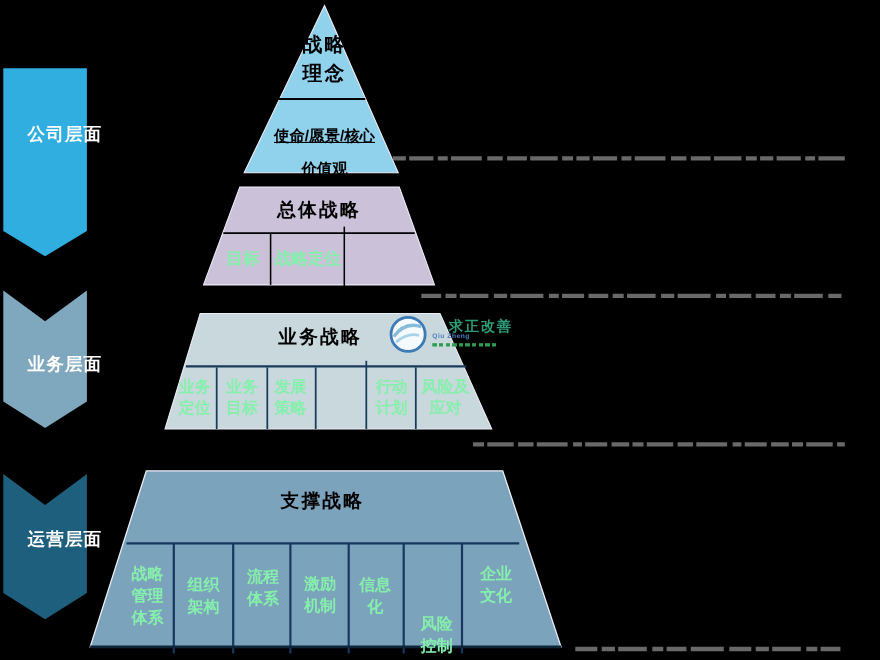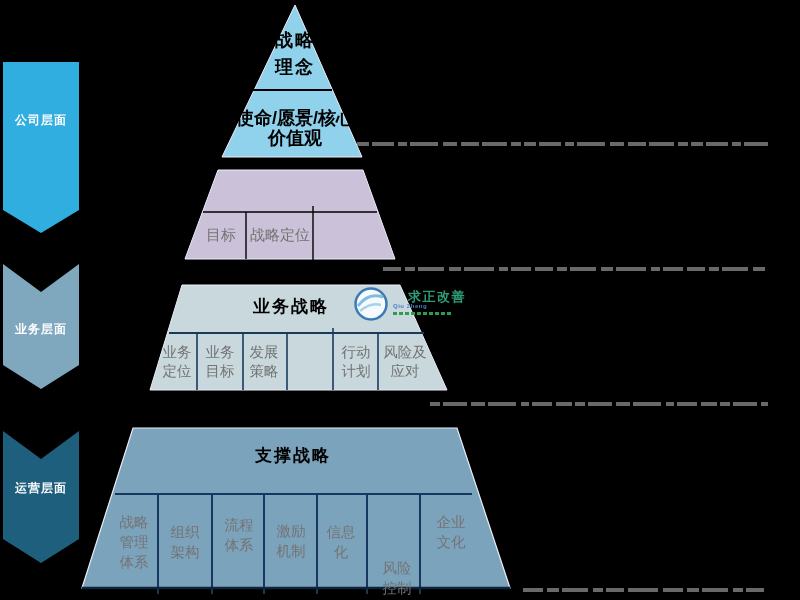--- a/index.html
+++ b/index.html
@@ -5,31 +5,31 @@
   html,body{margin:0;padding:0;background:#000;}
   #canvas{
     position:relative;width:800px;height:600px;background:#000;
     overflow:hidden;font-family:"Liberation Sans",sans-serif;
   }
   #shapes{position:absolute;left:0;top:0;}
   .t{
     position:absolute;color:#000;font-weight:bold;text-align:center;
     white-space:pre-line;line-height:1.25;
   }
-  .arrow-label{color:#fff;font-size:12px;letter-spacing:1px;}
+  .arrow-label{color:#fff;font-size:16px;letter-spacing:1px;margin-left:18px;}
   .lvl-title{font-size:17px;letter-spacing:2px;}
   .cell{
     position:absolute;display:flex;align-items:center;justify-content:center;
-    font-weight:normal;color:#737373;text-align:center;white-space:pre-line;
+    font-weight:bold;color:#86efac;text-align:center;white-space:pre-line;
   }
   .cell-l2{font-size:15px;}
   .cell-l3{font-size:14.5px;line-height:19px;}
   .cell-l4{font-size:14.5px;line-height:20px;}
   .l1-title{font-size:18px;line-height:27px;letter-spacing:2px;}
-  .l1-sub{font-size:18px;line-height:20px;}
+  .l1-sub{font-size:14px;line-height:30px;text-decoration:underline;}
   .logo-text{
     position:absolute;left:392px;top:288px;width:90px;font-size:13px;
     font-weight:bold;color:#2E9B78;letter-spacing:1.5px;text-align:center;
   }
   .logo-sub{
     position:absolute;left:393px;top:303px;width:80px;font-size:6px;
     font-weight:bold;color:#4C7FC4;letter-spacing:.5px;text-align:left;
   }
   .logo-bar{
     position:absolute;left:393px;top:312px;width:58px;height:3px;
@@ -85,20 +85,21 @@
 
   <div class="t arrow-label" style="left:3px;top:113px;width:76px;">公司层面</div>
   <div class="t arrow-label" style="left:3px;top:322px;width:76px;">业务层面</div>
   <div class="t arrow-label" style="left:3px;top:481px;width:76px;">运营层面</div>
 
   <div class="t l1-title" style="left:235px;top:27px;width:120px;">战略
 理念</div>
   <div class="t l1-sub" style="left:210px;top:108px;width:170px;">使命/愿景/核心
 价值观</div>
 
+  <div class="t lvl-title" style="left:230px;top:180px;width:120px;">总体战略</div>
   <div class="cell cell-l2" style="left:193px;top:212px;width:56px;height:47px;">目标</div>
   <div class="cell cell-l2" style="left:245px;top:212px;width:70px;height:47px;">战略定位</div>
 
   <div class="t lvl-title" style="left:231px;top:296px;width:120px;">业务战略</div>
   <div class="cell cell-l3" style="left:148px;top:333px;width:58px;height:57px;">业务
 定位</div>
   <div class="cell cell-l3" style="left:191px;top:333px;width:58px;height:57px;">业务
 目标</div>
   <div class="cell cell-l3" style="left:235px;top:333px;width:58px;height:57px;">发展
 策略</div>

